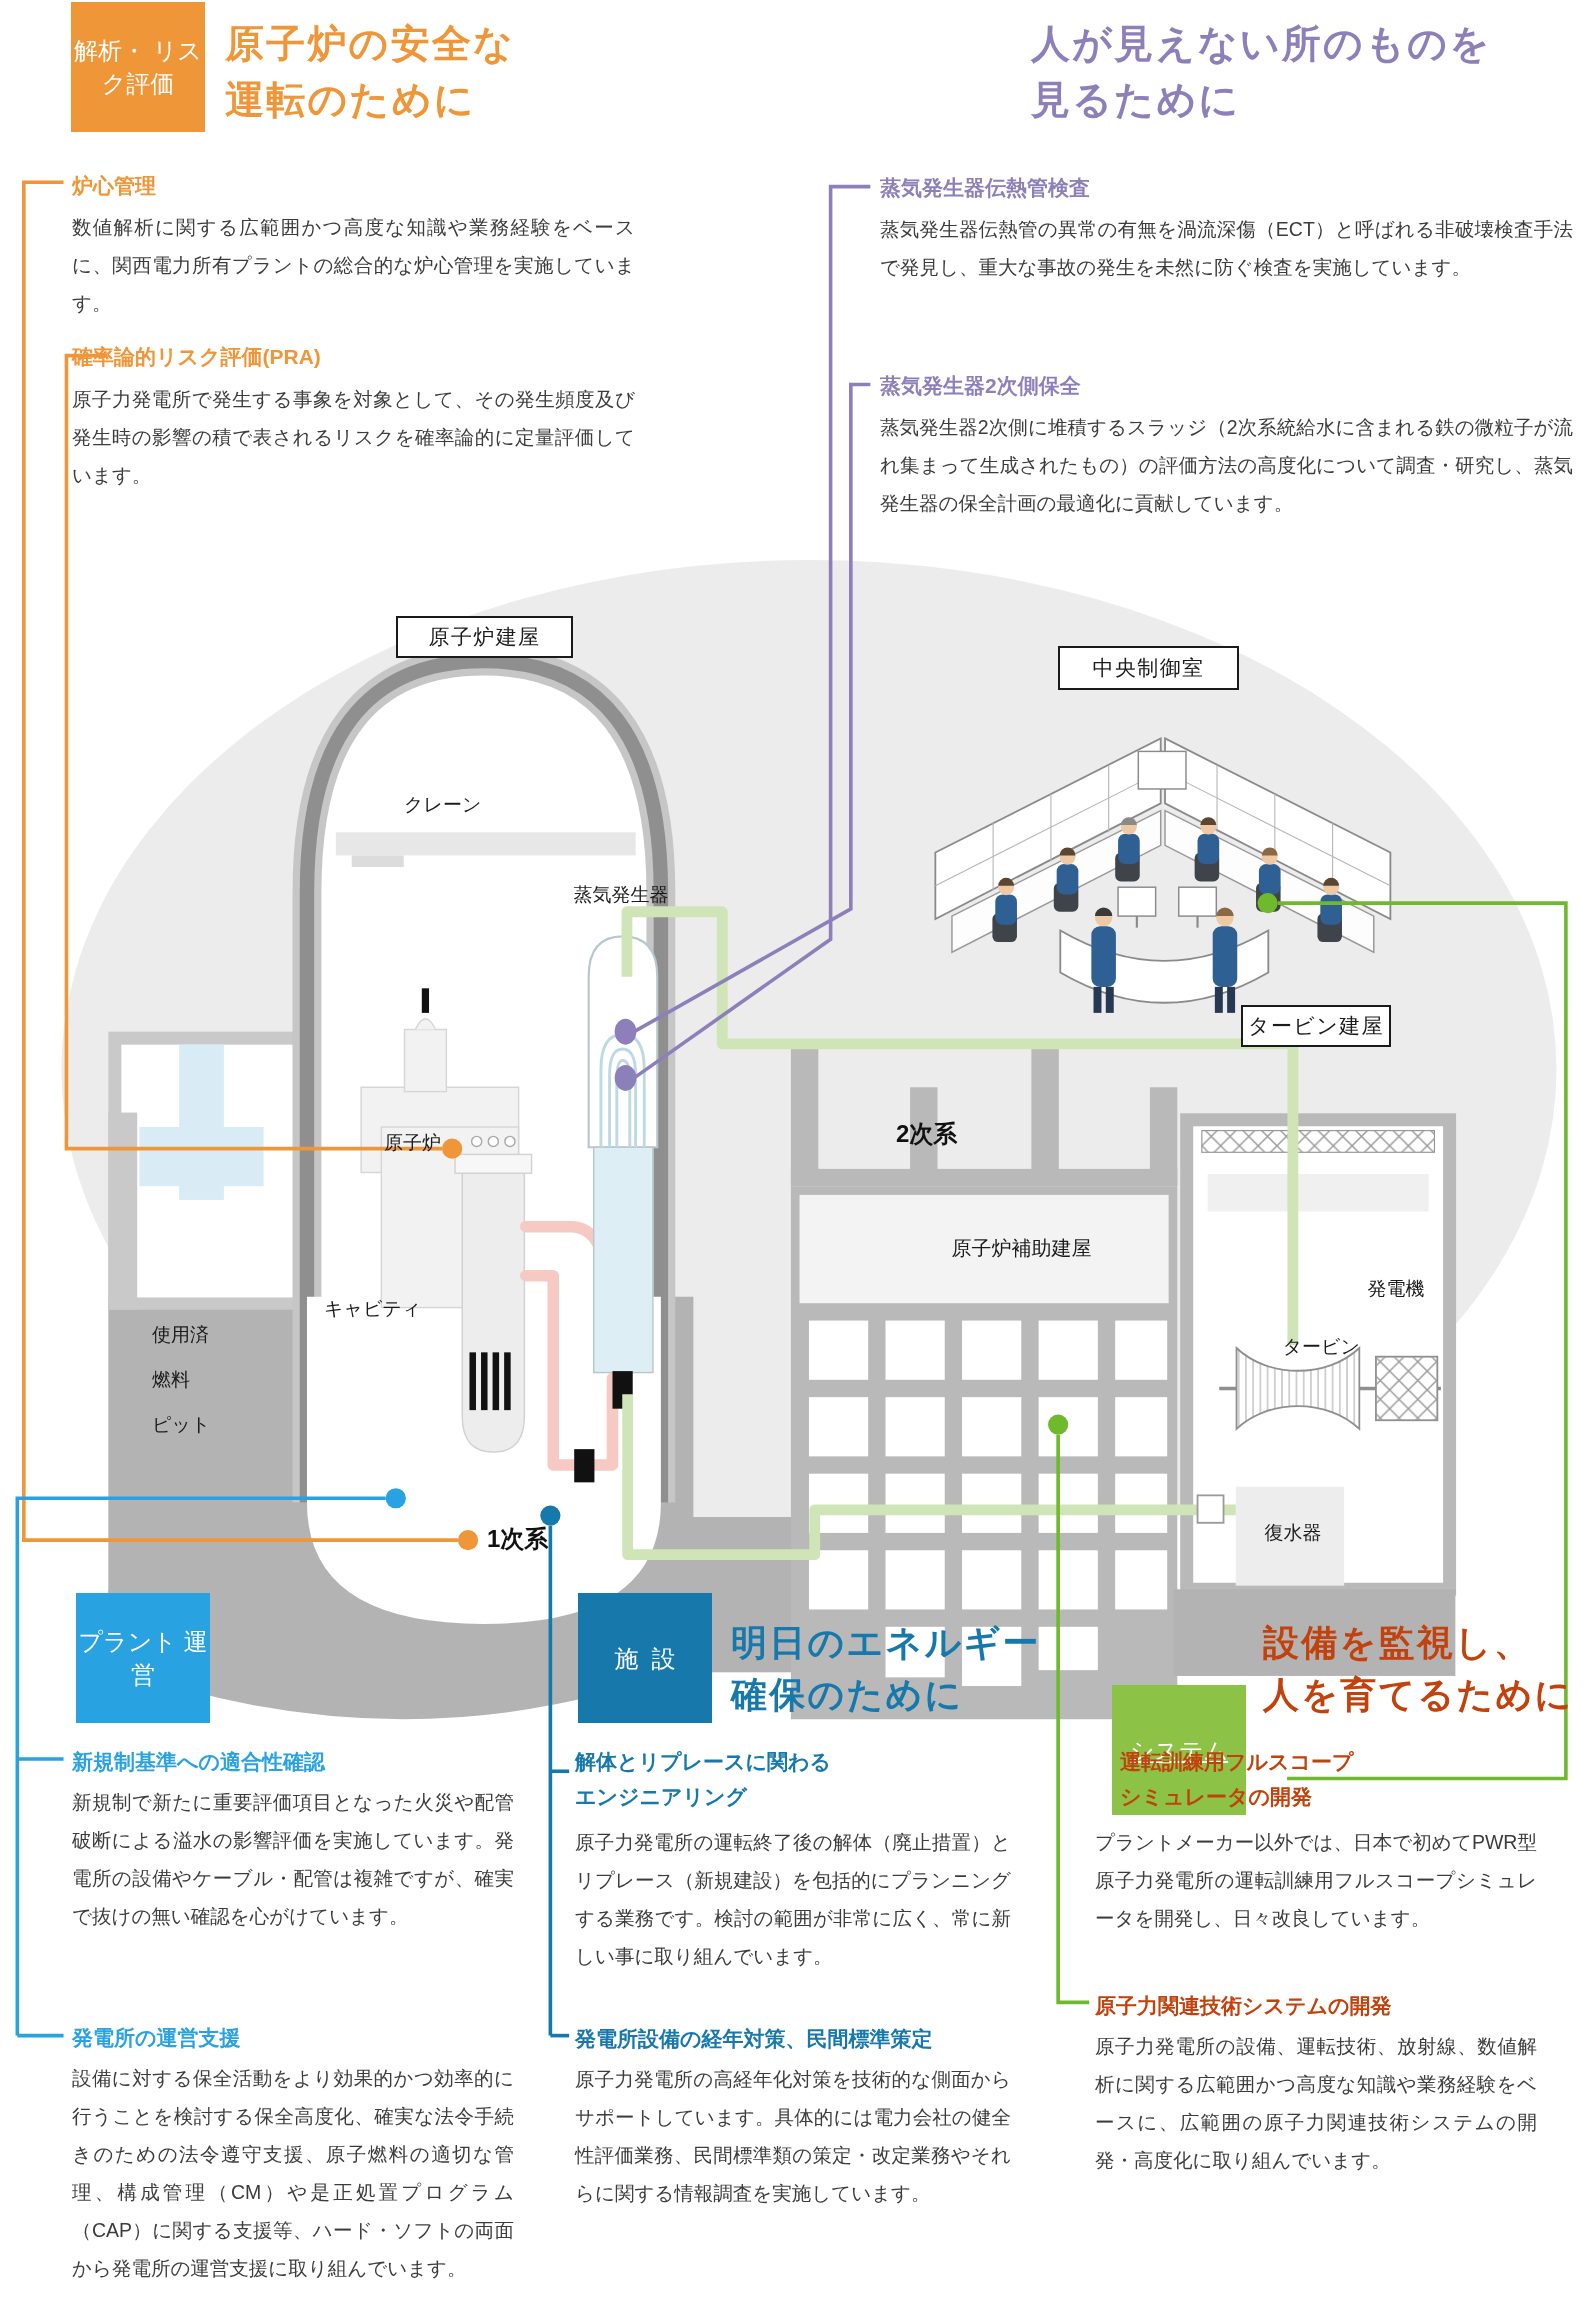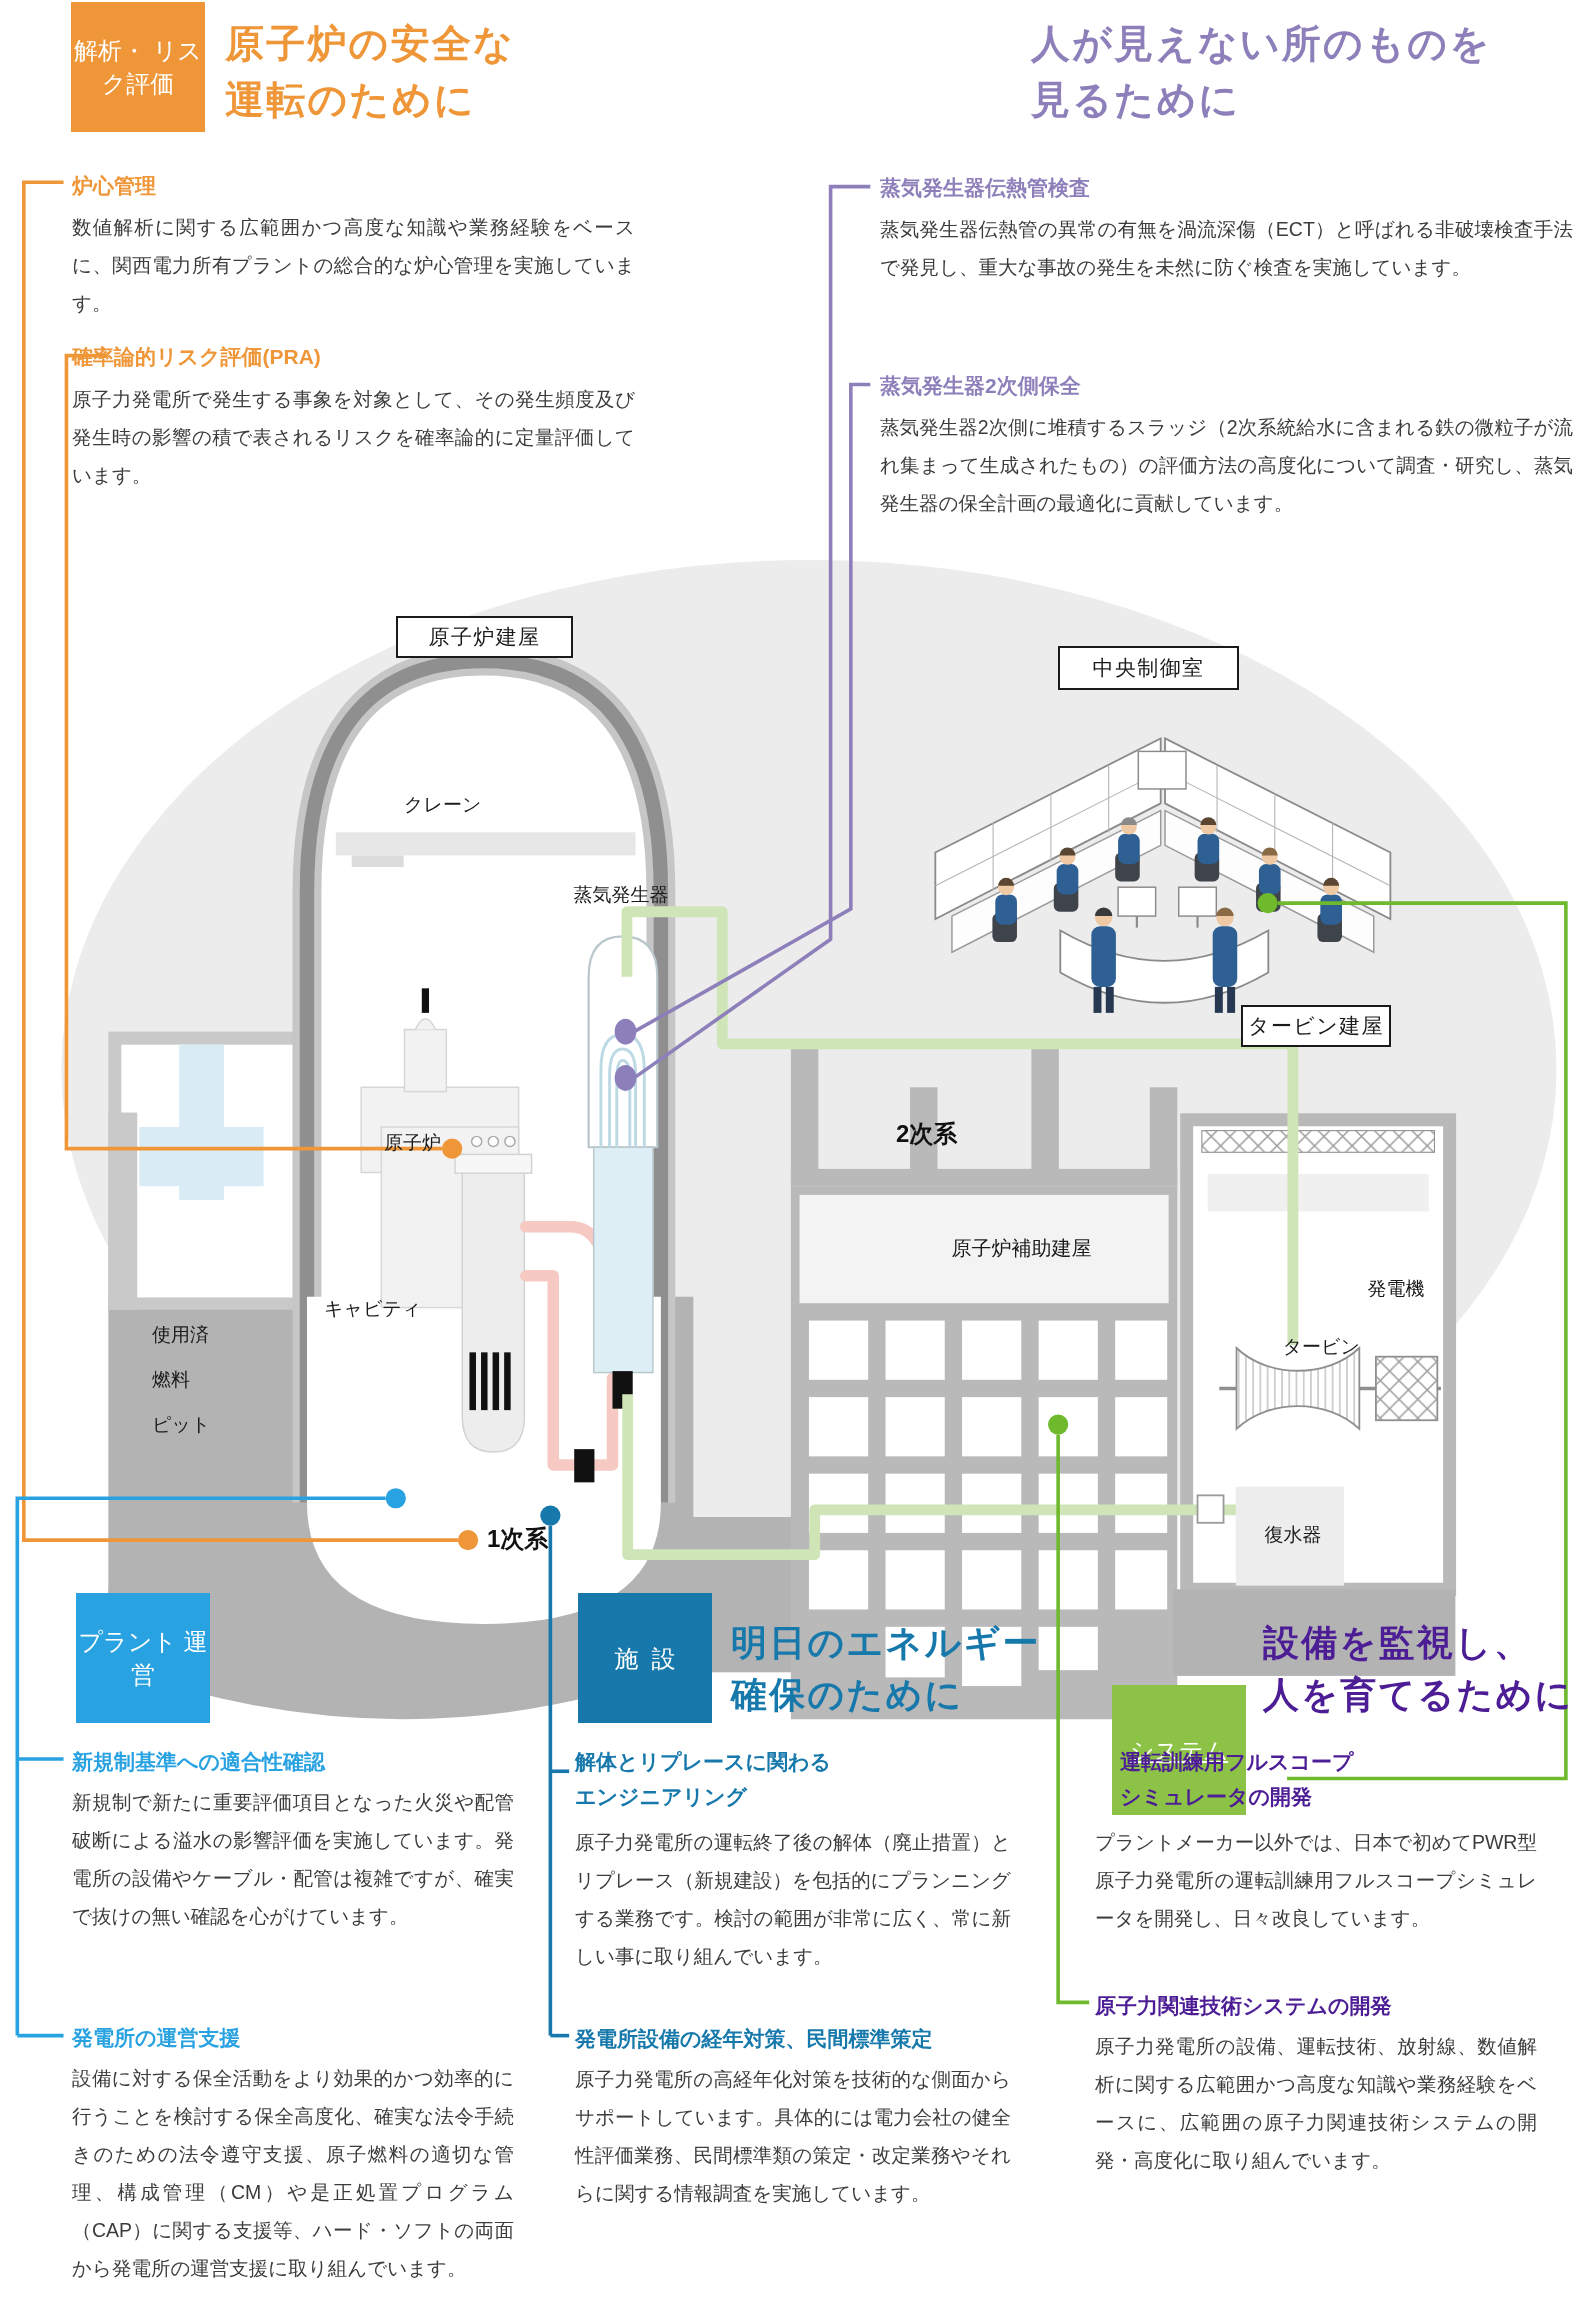--- a/index.html
+++ b/index.html
@@ -11,21 +11,21 @@
          text-align:center;color:#fff;font-size:24px;line-height:33px;}
   .badge.sp{letter-spacing:0.55em;text-indent:0.55em;}
   .heading{font-family:"Liberation Serif","DejaVu Serif",serif;font-size:39px;line-height:56px;letter-spacing:2.2px;font-weight:bold;}
   .heading.small{font-size:36px;line-height:52px;}
   .itemtitle{font-size:21px;font-weight:bold;line-height:35px;}
   .body{font-size:19.5px;line-height:38px;color:#3c3c3c;text-align:justify;}
   .maplabel{font-size:19px;color:#1a1a1a;line-height:23px;}
   .boxlabel{position:absolute;background:#fff;border:2.2px solid #1a1a1a;color:#1a1a1a;
             font-size:21px;display:flex;align-items:center;justify-content:center;letter-spacing:1.4px;}
   .syslabel{font-size:24px;font-weight:bold;color:#111;}
-  .orange{color:#ef9638;} .purple{color:#8d80ba;} .lblue{color:#29a2e2;} .teal{color:#1779ab;} .green{color:#4c1d95;}
+  .orange{color:#ef9638;} .purple{color:#8d80ba;} .lblue{color:#29a2e2;} .teal{color:#1779ab;} .green{color:#c2410c;}
 </style>
 </head>
 <body>
 
 <div id="page">
 
   <svg width="1589" height="2319" viewBox="0 0 2200 3210">
     <defs>
       <pattern id="xhatch" width="26" height="26" patternUnits="userSpaceOnUse">
         <path d="M0 0 L26 26 M26 0 L0 26" stroke="#9a9a9a" stroke-width="2" fill="none"></path>
@@ -309,21 +309,21 @@
   <div class="t maplabel" style="left:347px;top:1131px;width:94px;text-align:right;">原子炉</div>
   <div class="t maplabel" style="left:324px;top:1297px;width:130px;">キャビティ</div>
   <div class="t maplabel" style="left:152px;top:1312px;line-height:45px;">使用済
 燃料
 ピット</div>
   <div class="t syslabel" style="left:487px;top:1523px;">1次系</div>
   <div class="t syslabel" style="left:896px;top:1118px;">2次系</div>
   <div class="t maplabel" style="left:800px;top:1237px;width:443px;text-align:center;font-size:20px;">原子炉補助建屋</div>
   <div class="t maplabel" style="left:1237px;top:1315px;width:123px;text-align:right;margin-top:20px;">タービン</div>
   <div class="t maplabel" style="left:1342px;top:1277px;width:108px;text-align:center;">発電機</div>
-  <div class="t maplabel" style="left:1239px;top:1523px;width:108px;text-align:center;">復水器</div>
+  <div class="t maplabel" style="left:1239px;top:1523px;width:108px;text-align:center;font-family:Liberation Mono, monospace;">復水器</div>
 
   <div class="badge" style="left:76px;top:1593px;background:#29a2e2;">プラント
 運営</div>
 
   <div class="t itemtitle lblue" style="left:72px;top:1744px;">新規制基準への適合性確認</div>
   <div class="t body" style="left:72px;top:1783px;width:442px;">新規制で新たに重要評価項目となった火災や配管破断による溢水の影響評価を実施しています。発電所の設備やケーブル・配管は複雑ですが、確実で抜けの無い確認を心がけています。</div>
 
   <div class="t itemtitle lblue" style="left:72px;top:2020px;">発電所の運営支援</div>
   <div class="t body" style="left:72px;top:2059px;width:442px;">設備に対する保全活動をより効果的かつ効率的に行うことを検討する保全高度化、確実な法令手続きのための法令遵守支援、原子燃料の適切な管理、構成管理（CM）や是正処置プログラム（CAP）に関する支援等、ハード・ソフトの両面から発電所の運営支援に取り組んでいます。</div>
 

